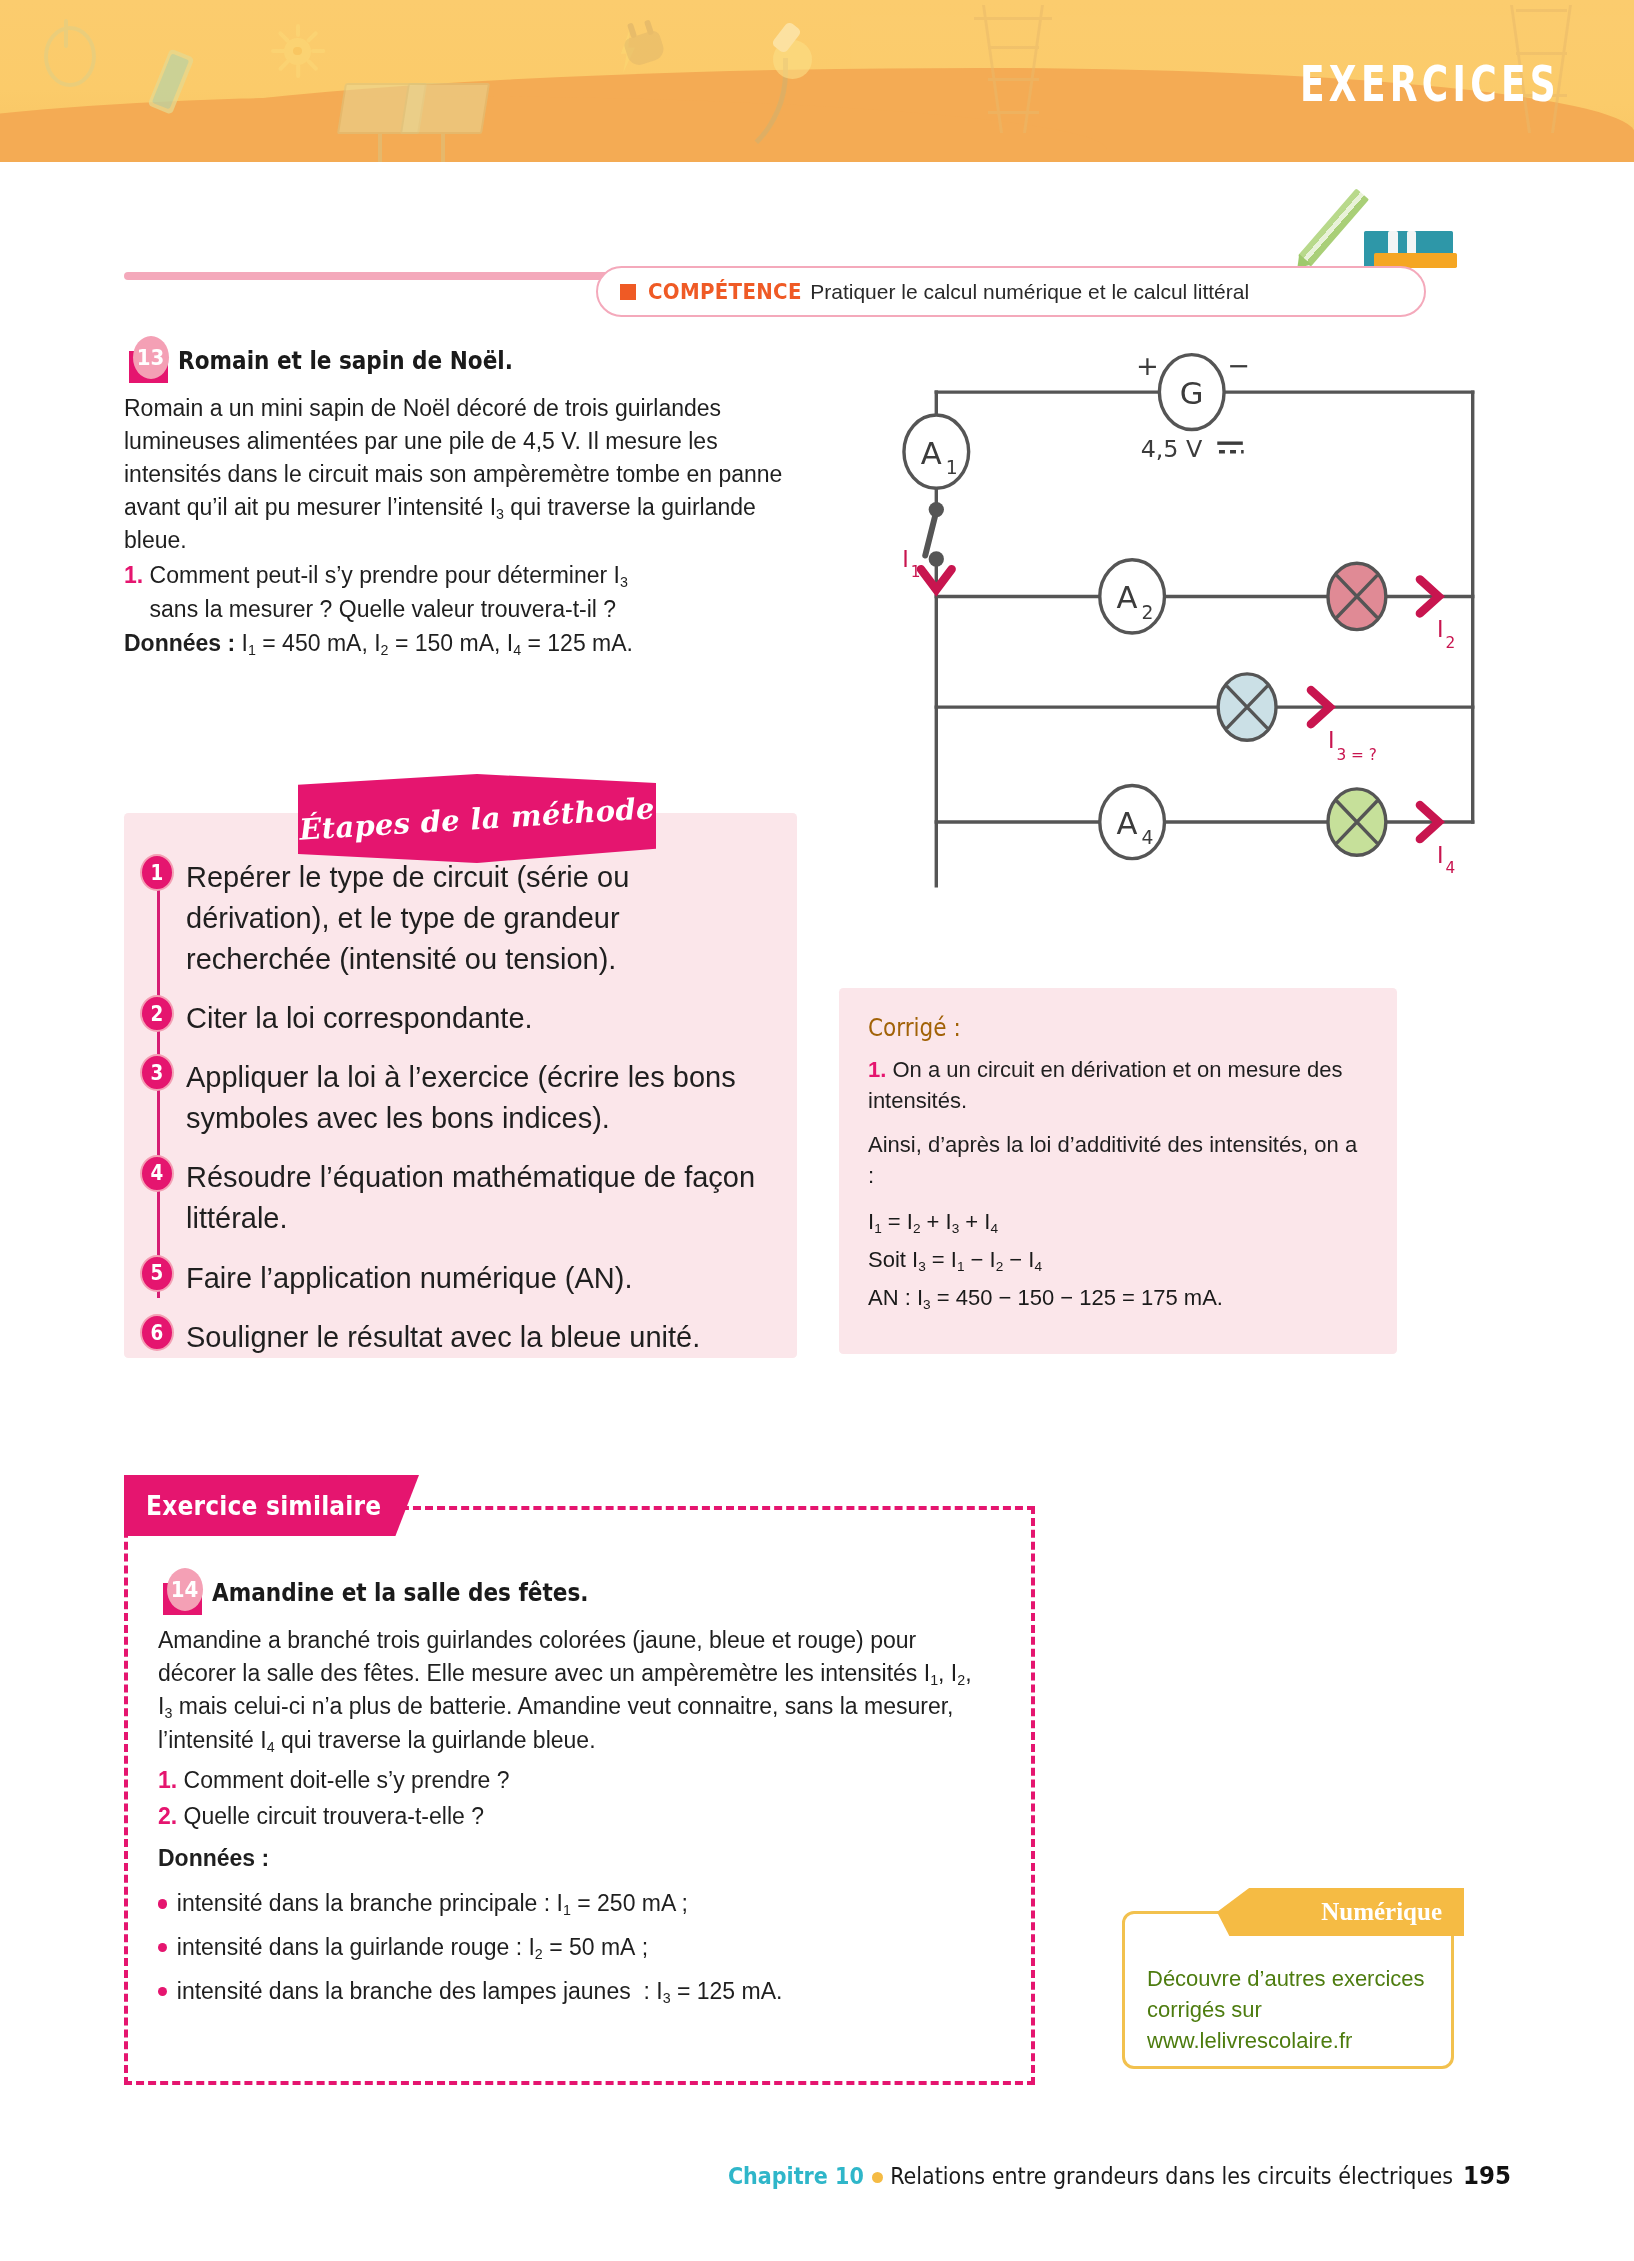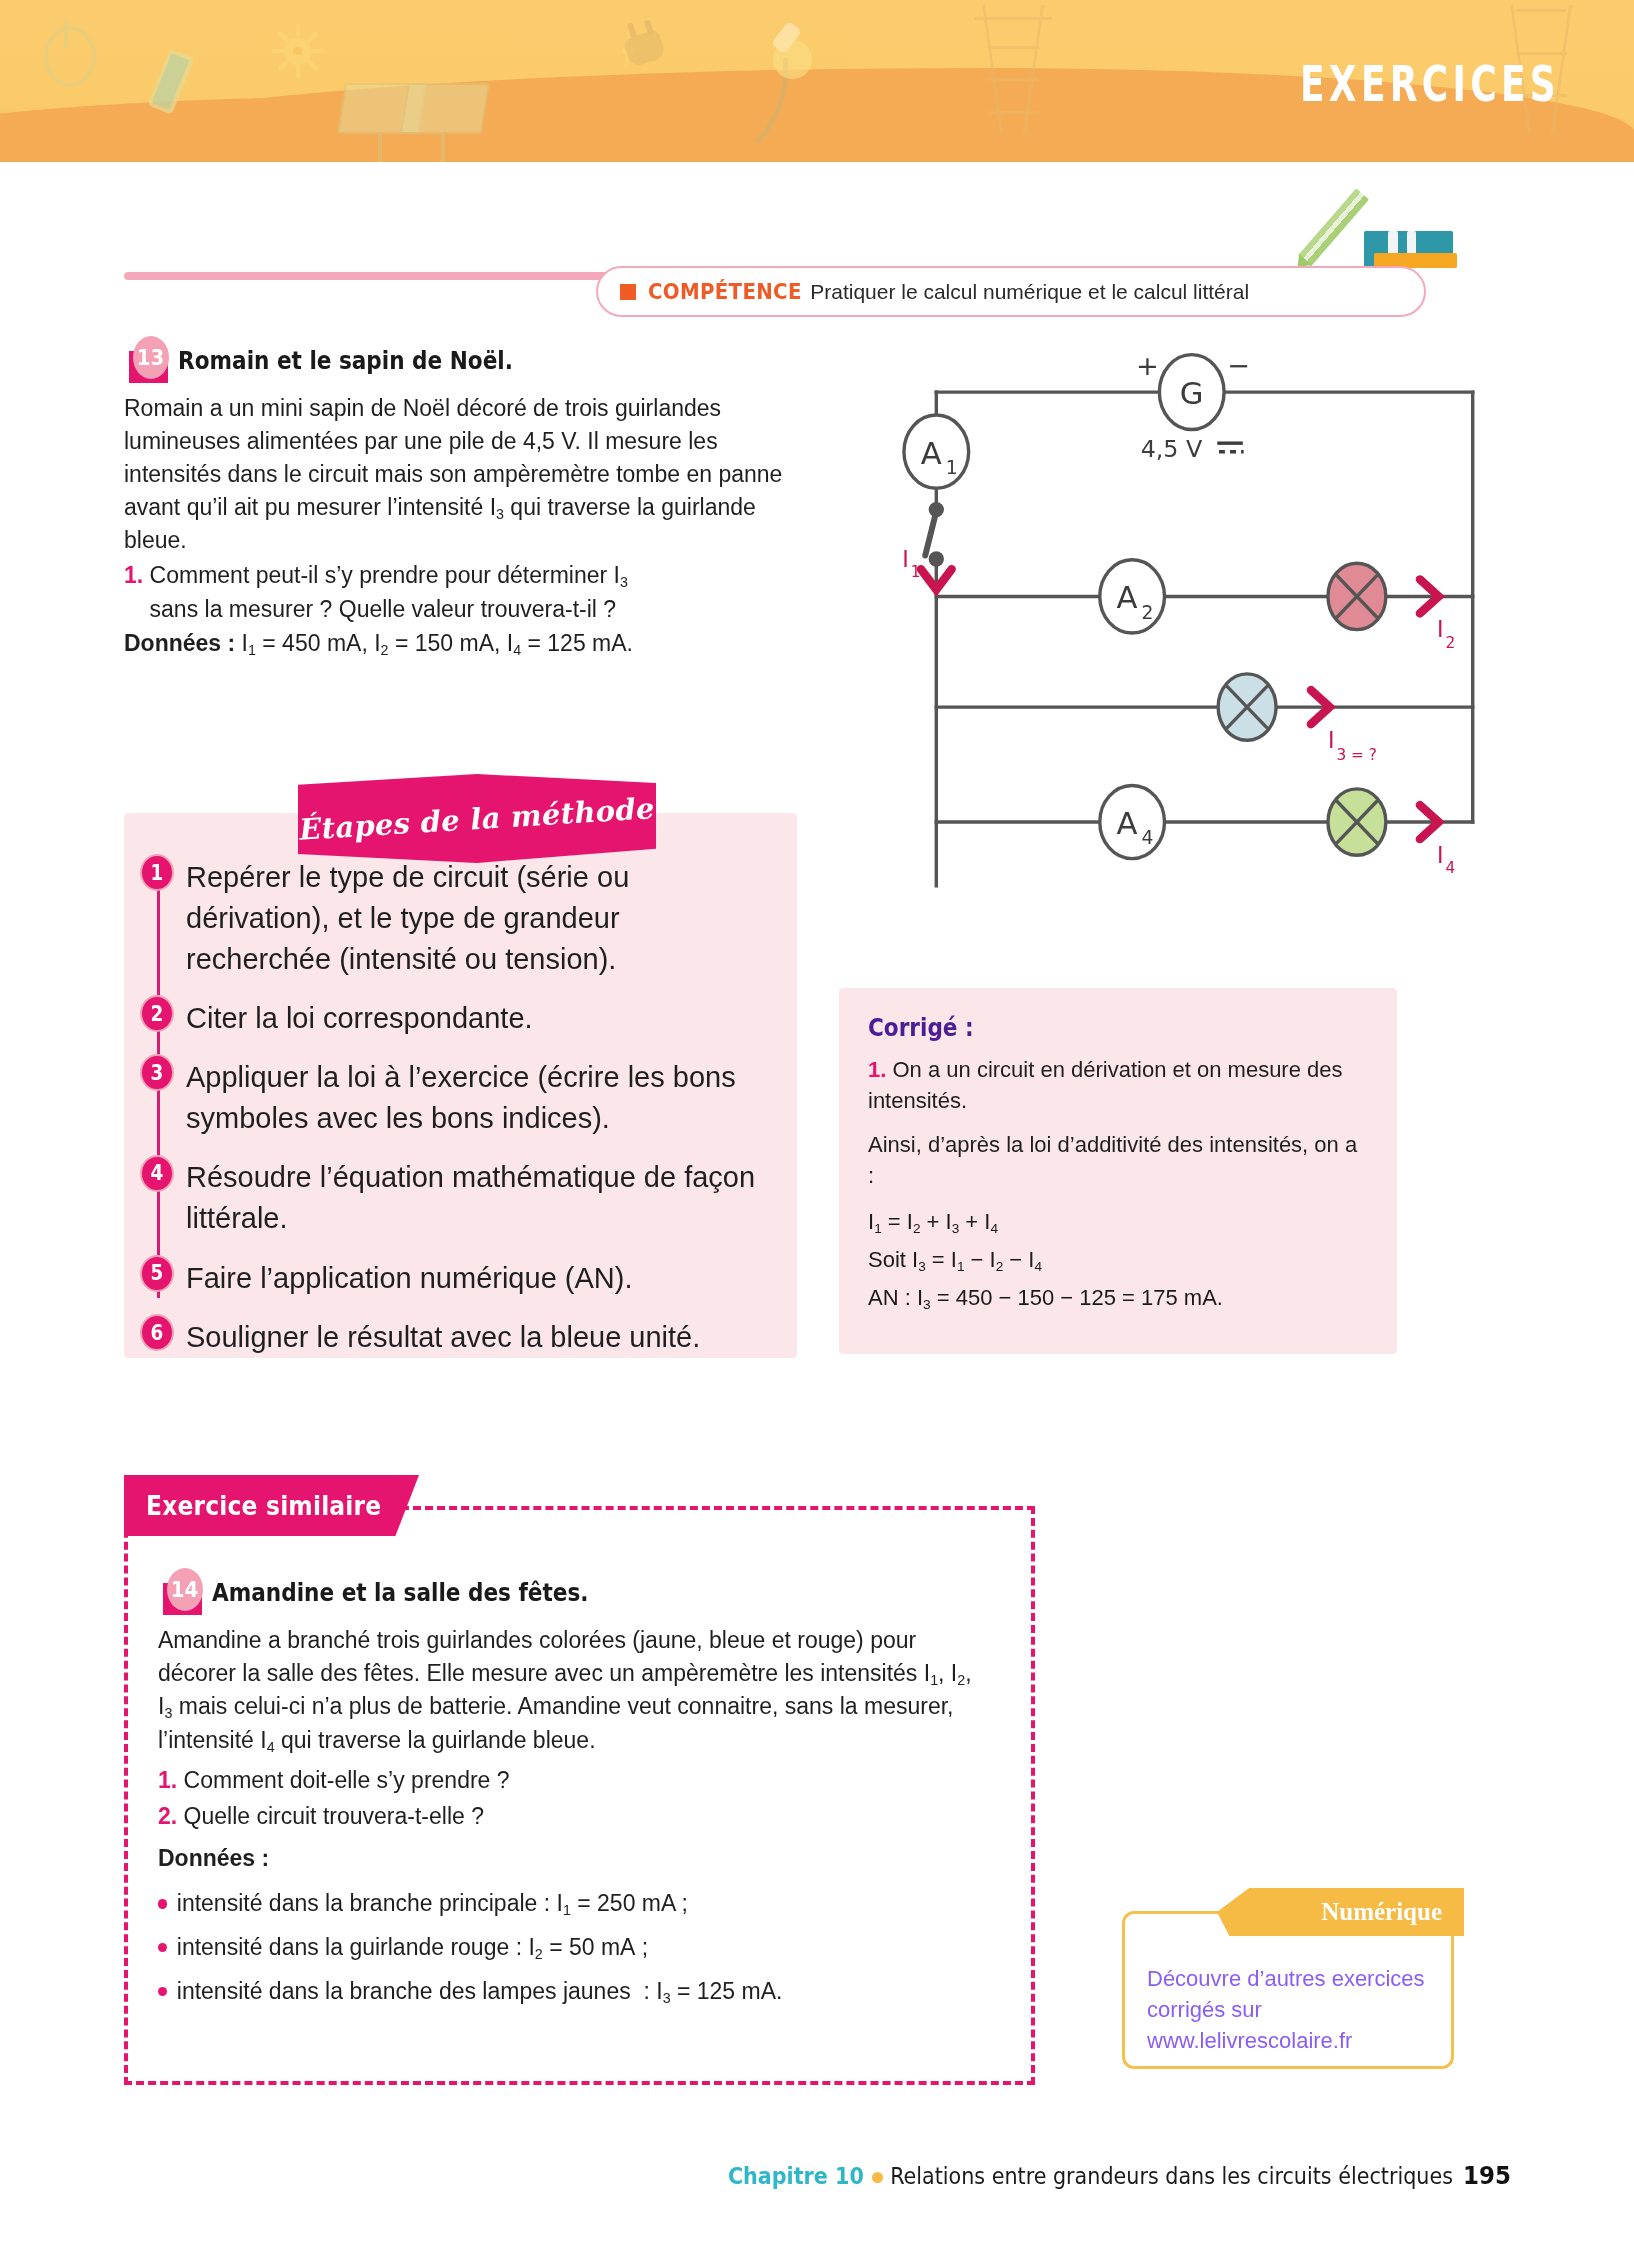--- a/index.html
+++ b/index.html
@@ -170,21 +170,21 @@
   }
   .step .txt{font-size:29px;line-height:1.42;color:#1f1f1f;padding-right:34px;padding-top:2.6px;}
 
   
   .corr{
     position:absolute;left:839px;top:988px;width:558px;height:366px;
     background:#fbe6ea;border-radius:4.3px;padding:25.5px 29px;box-sizing:border-box;
   }
   .corr-h{
     font-family:"DejaVu Sans Condensed","Liberation Sans",sans-serif;
-    font-size:24px;font-weight:700;color:#4c1d95;margin-bottom:13.6px;
+    font-size:24px;font-weight:400;color:#a16207;margin-bottom:13.6px;
   }
   .corr p{margin:0 0 13.6px;font-size:22px;line-height:1.4;color:#1f1f1f;}
   .corr .eq{margin:0 0 3.4px;font-size:22px;line-height:1.5;}
 
   
   .sim-tag{
     position:absolute;left:124px;top:1475px;width:295px;height:61px;
     background:#e5156f;color:#fff;display:flex;align-items:center;padding-left:22px;
     box-sizing:border-box;clip-path:polygon(0 0,100% 0,92% 100%,0 100%);
     box-shadow:3.4px 5.1px 0 rgba(0,0,0,.07);z-index:3;
@@ -212,21 +212,21 @@
   .num-tag{
     position:absolute;left:1217px;top:1888px;width:247px;height:48px;
     background:#f5bb44;color:#fff;display:flex;align-items:center;justify-content:flex-end;
     padding-right:22px;box-sizing:border-box;
     clip-path:polygon(13% 0,100% 0,100% 100%,5% 100%,0 50%);
   }
   .num-tag span{
     font-family:Liberation Serif, serif;
     font-size:25px;font-weight:700;
   }
-  .num-box p{margin:0;font-size:22px;line-height:1.42;color:#8b5cf6;}
+  .num-box p{margin:0;font-size:22px;line-height:1.42;color:#4d7c0f;}
 
   
   .footer{
     position:absolute;left:0;top:2160px;width:1635px;text-align:right;padding-right:124px;
     box-sizing:border-box;font-size:23px;
   }
   .f-chap{color:#2fb6c9;font-family:"DejaVu Sans Condensed","Liberation Sans",sans-serif;font-weight:700;}
   .f-dot{display:inline-block;width:11px;height:11px;border-radius:50%;background:#f5bb44;margin:0 7.7px 1.7px;vertical-align:middle;}
   .f-title{color:#1a1a1a;font-family:"DejaVu Sans Condensed","Liberation Sans",sans-serif;}
   .f-page{font-weight:700;font-size:25.5px;color:#111;margin-left:10.2px;

